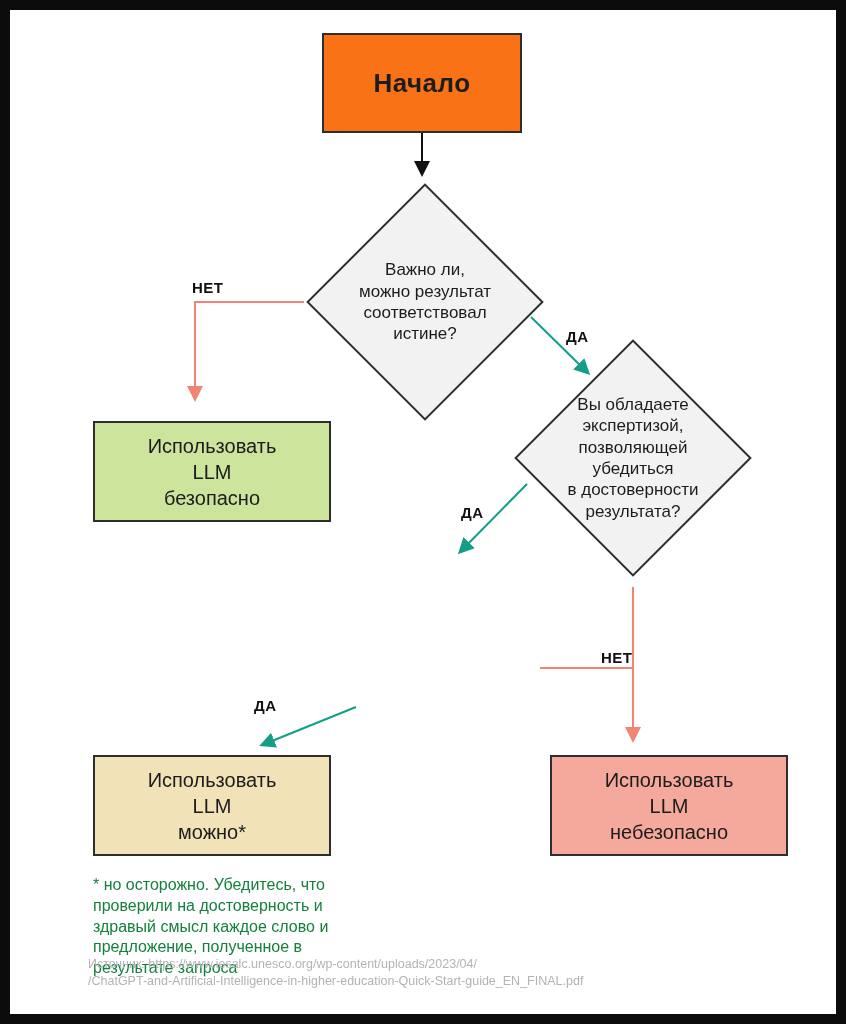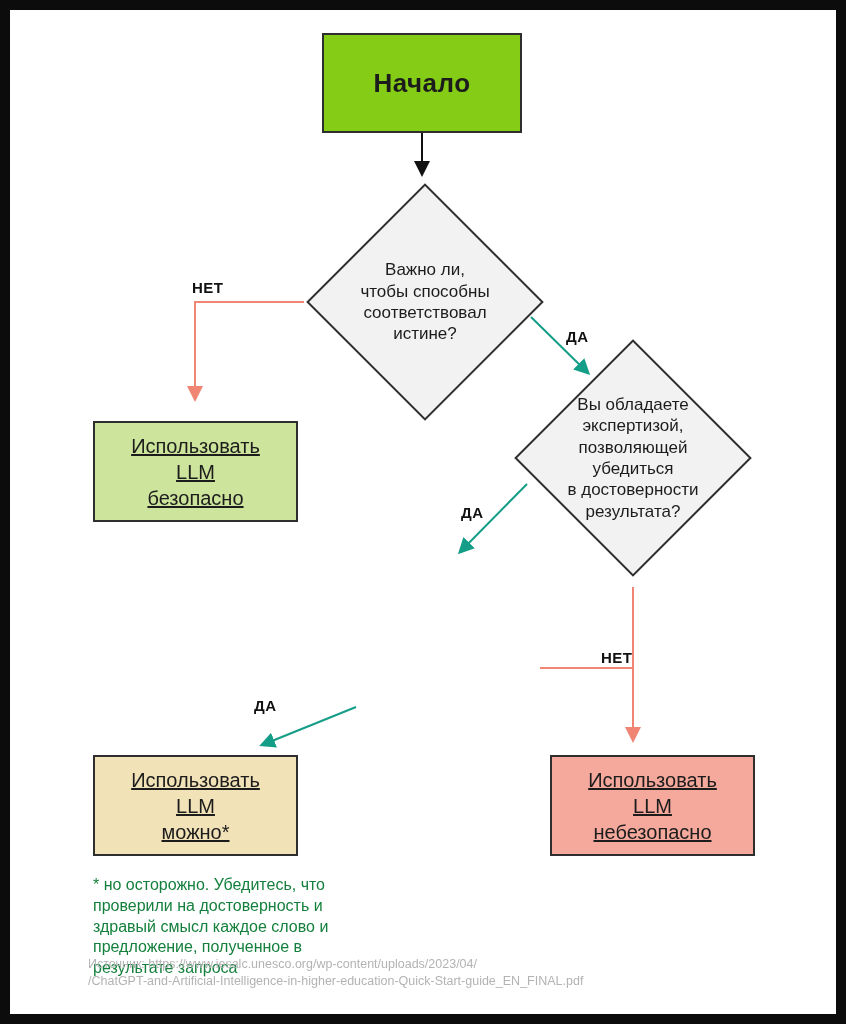--- a/index.html
+++ b/index.html
@@ -22,26 +22,26 @@
     position:absolute;
     display:flex;align-items:center;justify-content:center;
     text-align:center;
     border:2px solid #2e2e2e;
     box-sizing:border-box;
     color:#1c1c1c;
     white-space:pre-line;
   }
   .start-box{
     left:322px;top:33px;width:200px;height:100px;
-    background:#84cc16;
+    background:#f97316;
     font-size:26px;font-weight:700;letter-spacing:.5px;
   }
   .outcome{
-    width:205px;height:101px;
-    font-size:20px;line-height:1.3;text-decoration:underline;
+    width:238px;height:101px;
+    font-size:20px;line-height:1.3;
   }
   .outcome.safe{left:93px;top:421px;background:#cde49c;}
   .outcome.allowed{left:93px;top:755px;background:#f2e2b8;}
   .outcome.unsafe{left:550px;top:755px;background:#f5a99c;}
 
   .diamond{
     position:absolute;width:240px;height:240px;
   }
   .diamond .shape{
     position:absolute;left:50%;top:50%;
@@ -120,21 +120,21 @@
       <path d="M633,587 L633,740" stroke="#f08573" stroke-width="2" fill="none" marker-end="url(#ah-red)"></path>
 
       <path d="M356,707 L262,745" stroke="#149d87" stroke-width="2" fill="none" marker-end="url(#ah-teal)"></path>
     </svg>
 
     <div class="node start-box">Начало</div>
 
     <div class="diamond d1">
       <div class="shape"></div>
       <div class="dtext">Важно ли,
-чтобы способны
+можно результат
 соответствовал
 истине?</div>
     </div>
 
     <div class="diamond d2">
       <div class="shape"></div>
       <div class="dtext">Вы обладаете
 экспертизой,
 позволяющей
 убедиться

